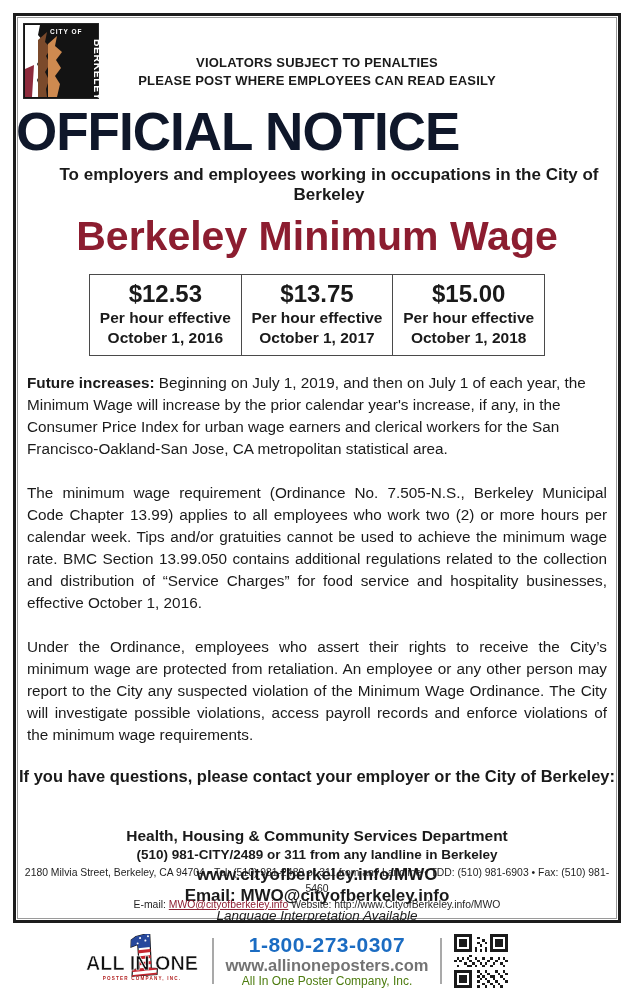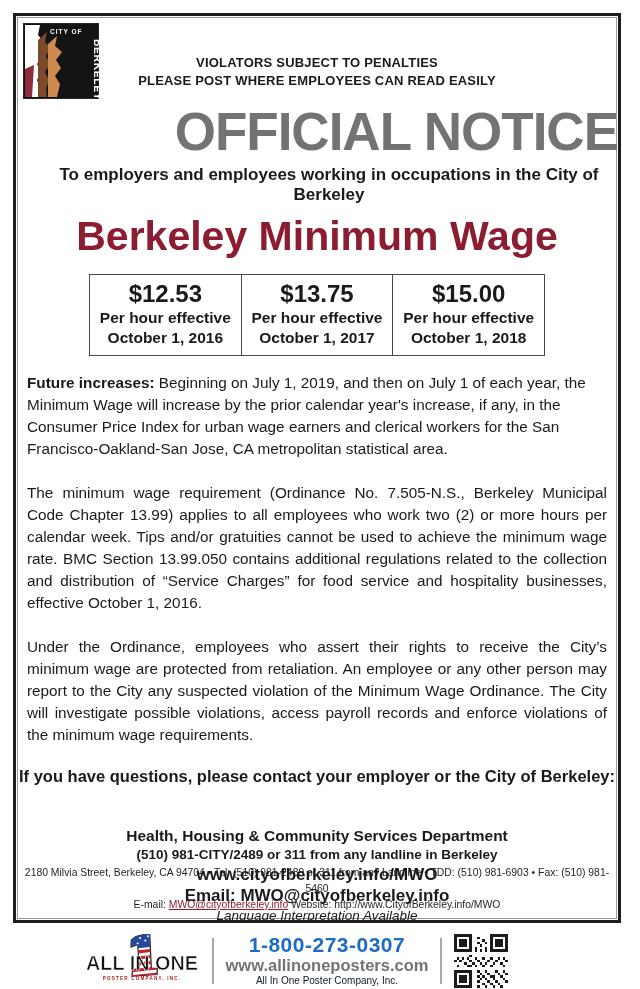--- a/index.html
+++ b/index.html
@@ -13,22 +13,22 @@
     border:3px solid #1c1c1c; background:#fff;
     box-shadow: inset 0 0 0 1px #ffffff, inset 0 0 0 2px #9a9a9a;
     box-sizing:border-box;
   }
   .logo { position:absolute; left:7px; top:7px; width:76px; height:76px; }
   .post-instructions {
     padding-top:38px; text-align:center; font-weight:bold; font-size:13px; line-height:18px;
     letter-spacing:0.2px;
   }
   .title {
-    margin:15px 0 0 0; text-align:right; font-size:53px; line-height:1.0;
-    font-weight:bold; letter-spacing:-1px; color:#737373;
+    margin:15px 0 0 0; text-align:left; font-size:53px; line-height:1.0;
+    font-weight:bold; letter-spacing:-1px; color:#0f172a;
   }
   .subtitle { margin-top:7px; text-align:center; font-weight:bold; font-size:17px;margin-left:24px; }
   .wage-heading {
     margin:10px 0 0 0; text-align:center; font-size:41px; line-height:1.05; font-weight:bold;
   }
   .wage-table {
     margin:16px auto 0 auto; width:456px; border-collapse:collapse; table-layout:fixed;
   }
   .wage-table td {
     border:1px solid #4a4a4a; text-align:center; padding:5px 0 7px 0; background:#fff;
@@ -52,21 +52,21 @@
   }
   .mail-link { text-decoration:underline; }
   .brand-strip {
     position:absolute; left:0; top:932px; width:592px; height:57px;
     display:flex; align-items:center; justify-content:center; gap:12px;
   }
   .vdiv { width:2px; height:46px; background:#a9a9a9; }
   .brand-center { text-align:center; }
   .brand-phone   { font-weight:bold; font-size:21px; line-height:22px; letter-spacing:0.5px; }
   .brand-site    { font-weight:bold; font-size:16.5px; line-height:18px; color:#737373; }
-  .brand-company { font-size:10px; line-height:14px; color:#0f172a; }
+  .brand-company { font-size:12px; line-height:14px; color:#4d7c0f; }
 </style>
 </head>
 <body>
 
 <div class="page">
 
   <div class="notice-box">
 
     <div class="logo">
       <svg width="76" height="76" viewBox="0 0 76 76">

